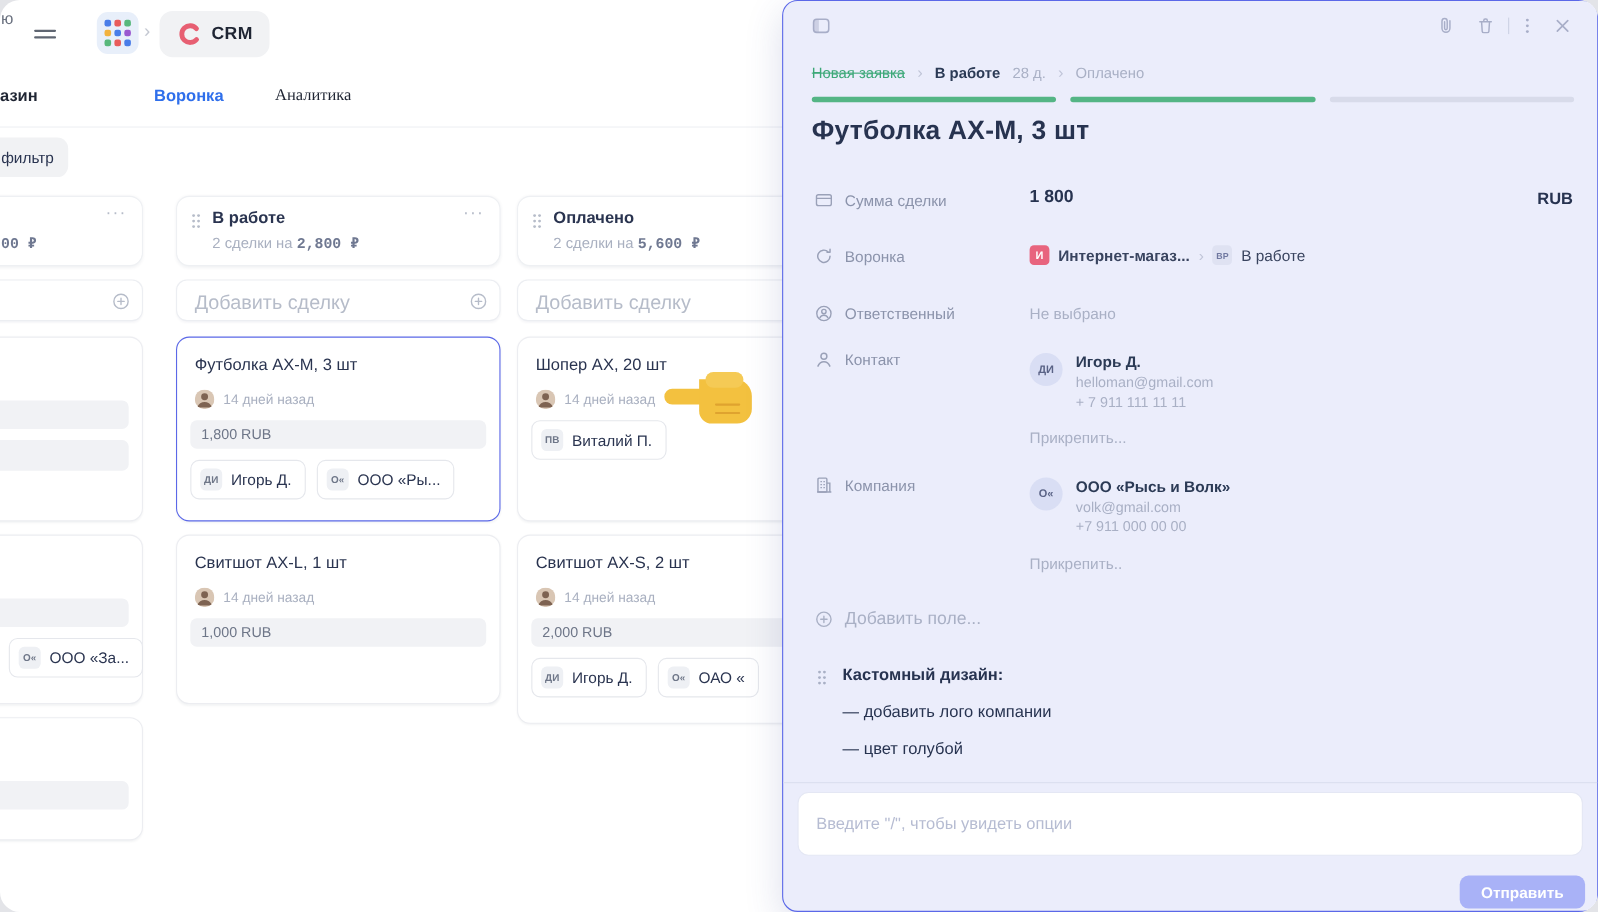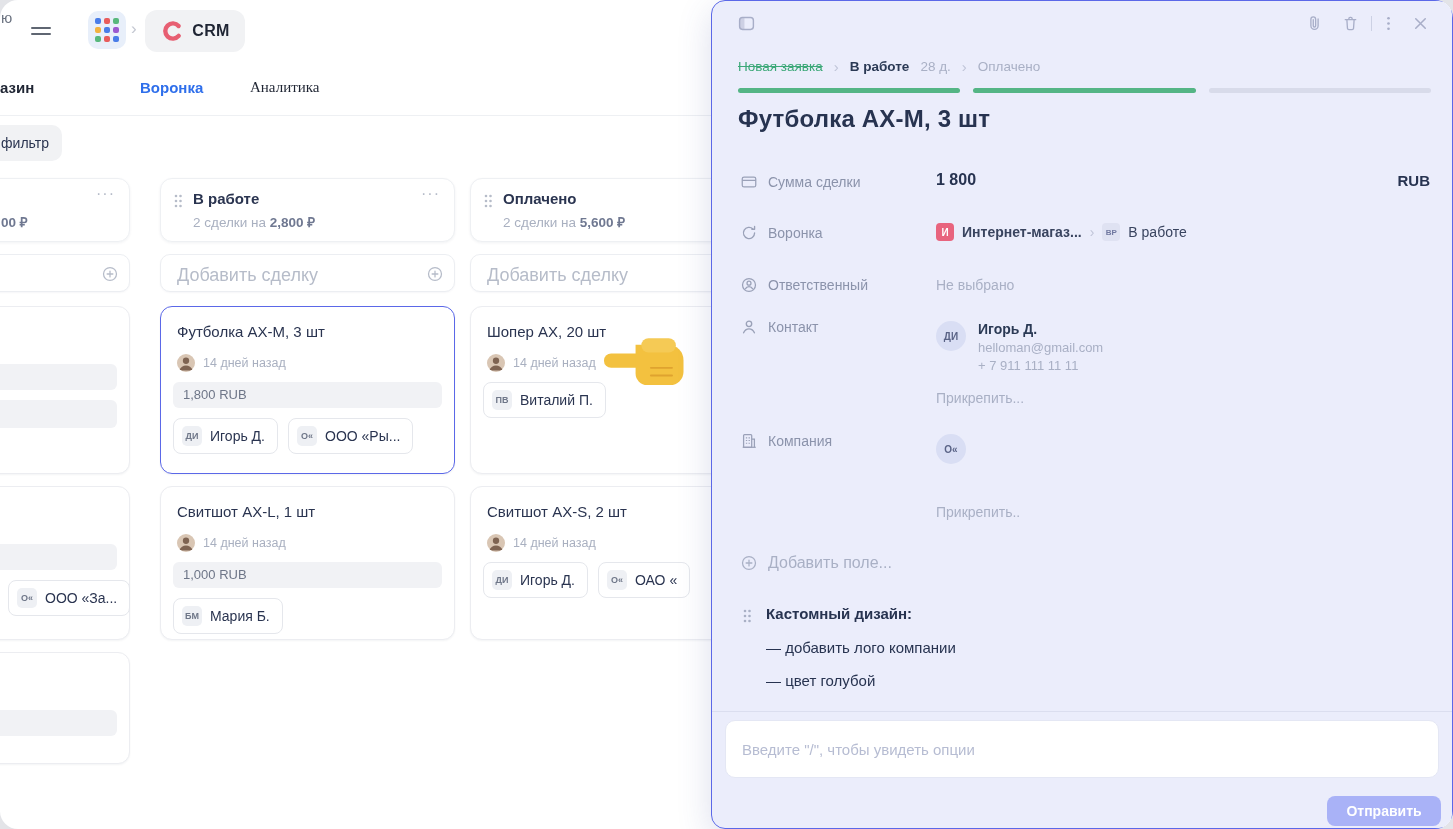--- a/index.html
+++ b/index.html
@@ -26,21 +26,21 @@
 
   .filter-btn { position:absolute; left:-12px; top:125px; width:74px; height:36px; background:#f1f2f4; border:none; border-radius:10px; font-size:14px; color:#2a3450; font-family:inherit; cursor:pointer; }
 
   
   .col { position:absolute; top:178px; width:295px; }
   .col-head { position:relative; height:64px; background:#fff; border:1px solid #eef0f3; border-radius:12px; box-shadow:0 1px 3px rgba(25,35,65,.06); }
   .drag { position:absolute; left:12px; top:14px; color:#b6bcc9; width:10px; height:16px; cursor:grab; }
   .col-title { position:absolute; left:32px; top:11px; font-size:15px; font-weight:600; color:#2a3450; }
   .kebab { position:absolute; right:14px; top:6px; color:#b6bcc9; font-size:16px; letter-spacing:1px; cursor:pointer; }
   .col-sub { position:absolute; left:32px; top:34px; font-size:13.5px; color:#a9b0c0; white-space:nowrap; }
-  .col-sub b { color:#6f7891; font-weight:700; }
+  .col-sub b { color:#6f7891; font-weight:700;font-family:Liberation Mono, monospace; }
   .col-sub.frag-only { left:165px; }
 
   .add-row { position:absolute; top:76px; left:0; width:295px; height:38px; background:#fff; border:1px solid #eceef2; border-radius:10px; box-shadow:0 1px 2px rgba(25,35,65,.04); cursor:text; }
   .add-ph { position:absolute; left:16px; top:10px; font-size:18px; color:#b6bcc9; }
   .plus { position:absolute; right:10px; top:10px; width:18px; height:18px; color:#b6bcc9; cursor:pointer; }
 
   .card { position:absolute; left:0; width:295px; background:#fff; border:1px solid #ecedf1; border-radius:12px; box-shadow:0 1px 2px rgba(25,35,65,.05); padding:16px 12px 12px; cursor:pointer; }
   .card.selected { border:1.6px solid #5b68e8; }
   .card-title { font-size:15px; font-weight:500; color:#2a3450; margin-left:4px; white-space:nowrap; }
   .age-row { display:flex; align-items:center; gap:8px; margin:14px 0 0 4px; }
@@ -245,26 +245,20 @@
         <span class="avatar">
             <svg viewBox="0 0 24 24">
               <rect width="24" height="24" fill="#d9c6b4"></rect>
               <circle cx="12" cy="9" r="4.2" fill="#7e6352"></circle>
               <path d="M3 22c1.6-4.4 5.2-6.6 9-6.6s7.4 2.2 9 6.6z" fill="#7e6352"></path>
             </svg>
           </span>
         <span class="age">14 дней назад</span>
       </div>
       <div class="amount-pill">1,000 RUB</div>
-      <div class="chips">
-        <span class="chip">
-          <span class="chip-badge">БМ</span>
-          <span class="chip-name">Мария Б.</span>
-        </span>
-      </div>
     </article>
   </section>
 
   <section class="col" style="left:470px">
     <header class="col-head">
       <span class="drag"><svg viewBox="0 0 10 16">
             <g fill="currentColor">
               <circle cx="3" cy="3" r="1.3"></circle>
               <circle cx="7.5" cy="3" r="1.3"></circle>
               <circle cx="3" cy="8" r="1.3"></circle>
@@ -301,32 +295,33 @@
         <span class="age">14 дней назад</span>
       </div>
       <div class="chips">
         <span class="chip">
           <span class="chip-badge">ПВ</span>
           <span class="chip-name">Виталий П.</span>
         </span>
       </div>
     </article>
 
-    <article class="card" style="top:308px;height:154px">
+    <article class="card" style="top:308px;height:172px">
       <div class="card-title">Свитшот AX-S, 2 шт</div>
       <div class="age-row">
         <span class="avatar">
             <svg viewBox="0 0 24 24">
               <rect width="24" height="24" fill="#d9c6b4"></rect>
               <circle cx="12" cy="9" r="4.2" fill="#7e6352"></circle>
               <path d="M3 22c1.6-4.4 5.2-6.6 9-6.6s7.4 2.2 9 6.6z" fill="#7e6352"></path>
             </svg>
           </span>
         <span class="age">14 дней назад</span>
       </div>
+      <div class="amount-pill">2,000 RUB</div>
       <div class="chips">
         <span class="chip">
           <span class="chip-badge">ДИ</span>
           <span class="chip-name">Игорь Д.</span>
         </span>
         <span class="chip">
           <span class="chip-badge">О«</span>
           <span class="chip-name">ОАО «</span>
         </span>
       </div>
@@ -458,20 +453,25 @@
             <rect x="4" y="3" width="9" height="14" rx="1" fill="none" stroke="currentColor" stroke-width="1.4"></rect>
             <path d="M13 8h3v9" fill="none" stroke="currentColor" stroke-width="1.4"></path>
             <path d="M6.5 6.5H8M9.5 6.5H11M6.5 9.5H8M9.5 9.5H11M6.5 12.5H8M9.5 12.5H11" stroke="currentColor" stroke-width="1.2"></path>
             <line x1="3" y1="17" x2="17.5" y2="17" stroke="currentColor" stroke-width="1.4"></line>
           </svg>
         </span>
       <span>Компания</span>
     </div>
     <div class="p-val p-person" style="top:433px">
       <span class="p-avatar">О«</span>
+      <span class="p-person-info">
+        <span class="p-name">ООО «Рысь и Волк»</span>
+        <span class="p-sub">volk@gmail.com</span>
+        <span class="p-sub">+7 911 000 00 00</span>
+      </span>
     </div>
     <div class="p-attach" style="top:503px">Прикрепить..</div>
 
     <div class="p-label" style="top:553px;color:#a9b0c5;cursor:pointer">
       <span class="f-icon" style="color:#a9b0c5">
           <svg viewBox="0 0 20 20">
             <circle cx="10" cy="10" r="7.2" fill="none" stroke="currentColor" stroke-width="1.4"></circle>
             <path d="M10 6.8v6.4M6.8 10h6.4" stroke="currentColor" stroke-width="1.4" stroke-linecap="round"></path>
           </svg>
         </span>

